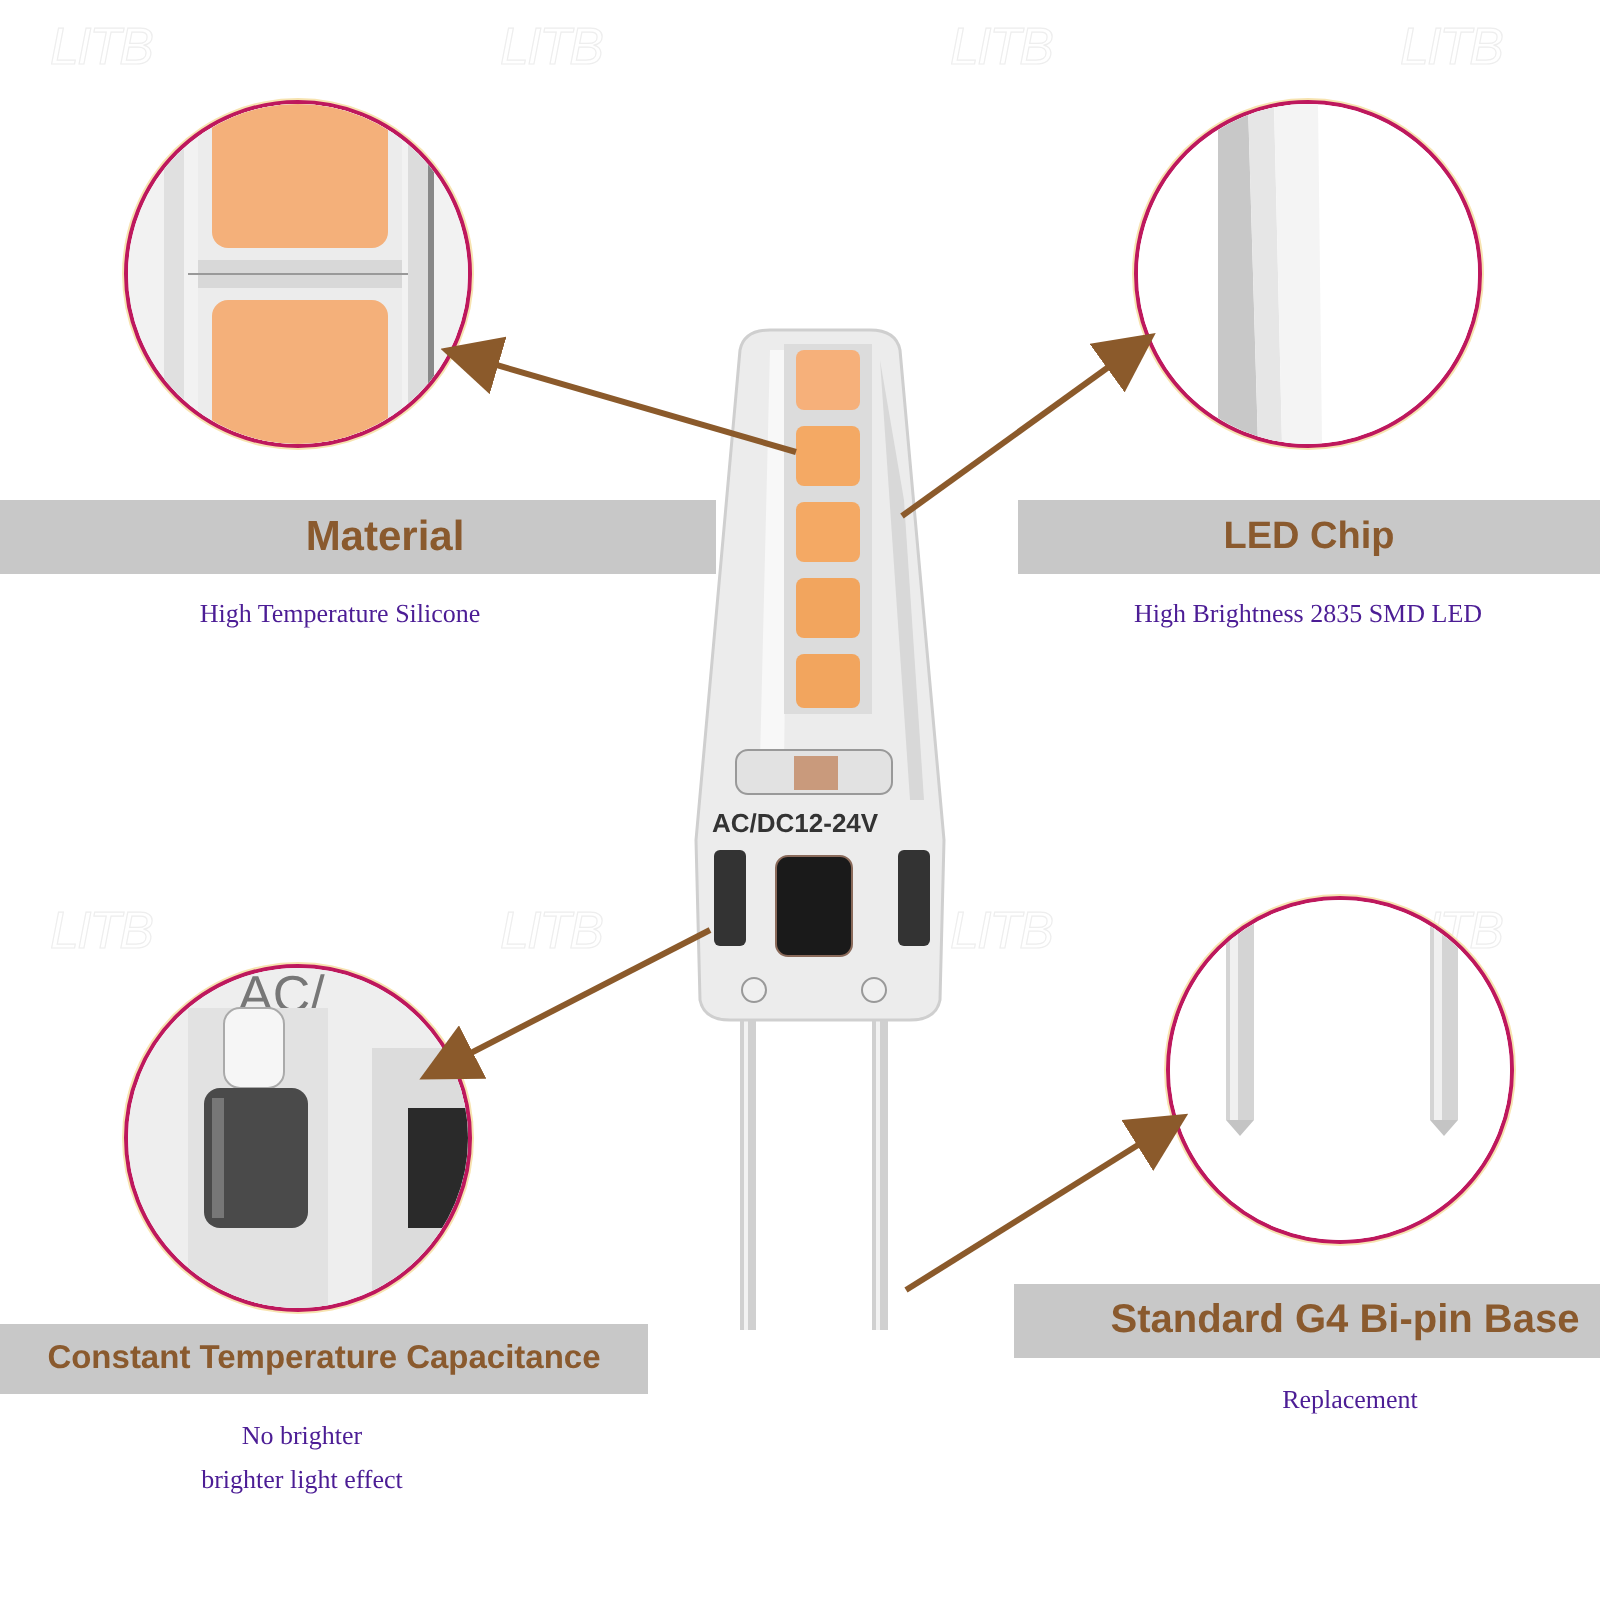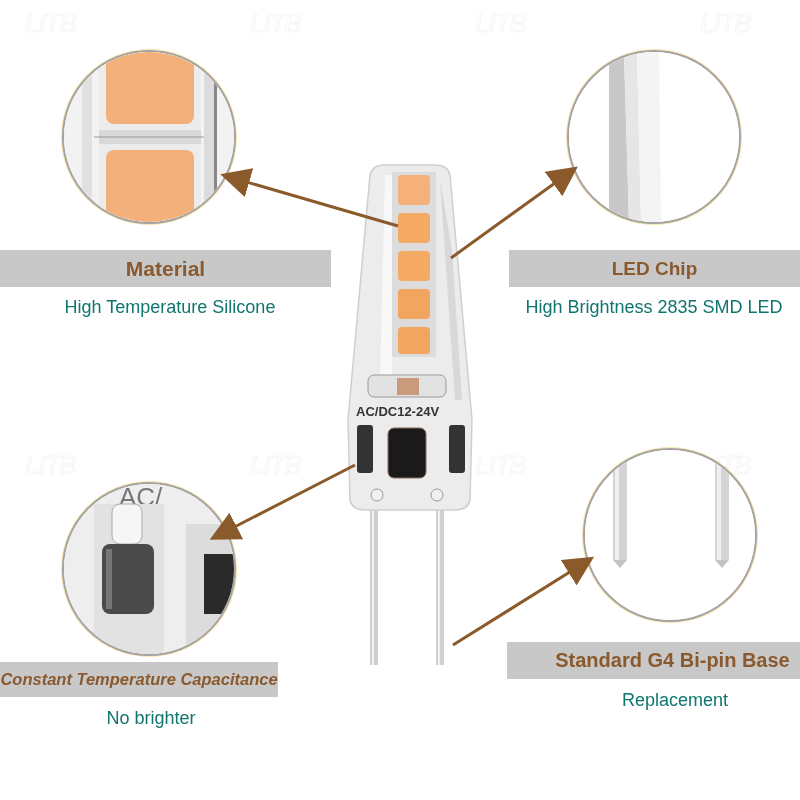--- a/index.html
+++ b/index.html
@@ -1,25 +1,25 @@
 <!DOCTYPE html>
 <html><head>
 <meta charset="utf-8">
 <style>
   html, body { margin:0; padding:0; }
   body { width:800px; height:800px; background:#ffffff; position:relative; overflow:hidden;
          font-family:"DejaVu Sans", sans-serif; }
   .wm { position:absolute; font-family:"Liberation Sans", sans-serif; font-size:26px; font-style:italic;
         color:transparent; -webkit-text-stroke:0.6px #eeeeee; letter-spacing:-1px; }
-  .circle { position:absolute; border-radius:50%; border:2px solid #a3a3a3; overflow:hidden; background:#fafafa;
+  .circle { position:absolute; border-radius:50%; border:2px solid #be185d; overflow:hidden; background:#fafafa;
             box-shadow:0 0 0 1px #f7e3b0; }
   .banner { position:absolute; background:#c8c8c8; display:flex; align-items:center; justify-content:center;
             color:#8a5a2e; font-family:"Liberation Sans", sans-serif; font-weight:bold; }
-  .desc { position:absolute; text-align:center; color:#0f766e; font-family:Liberation Sans, sans-serif;
-          font-size:18px; line-height:22px; }
+  .desc { position:absolute; text-align:center; color:#4c1d95; font-family:Liberation Serif, serif;
+          font-size:13px; line-height:22px; }
   svg.arrows { position:absolute; left:0; top:0; pointer-events:none; }
 </style>
 </head>
 <body>
 
 <div class="wm" style="left:25px;top:8px;">LITB</div>
 <div class="wm" style="left:250px;top:8px;">LITB</div>
 <div class="wm" style="left:475px;top:8px;">LITB</div>
 <div class="wm" style="left:700px;top:8px;">LITB</div>
 <div class="wm" style="left:25px;top:450px;">LITB</div>
@@ -110,39 +110,40 @@
     </marker>
   </defs>
   <g stroke="#8b5a2b" stroke-width="3" fill="none">
     <line x1="398" y1="226" x2="226" y2="176" marker-end="url(#ah)"></line>
     <line x1="451" y1="258" x2="573" y2="170" marker-end="url(#ah)"></line>
     <line x1="355" y1="465" x2="215" y2="537" marker-end="url(#ah)"></line>
     <line x1="453" y1="645" x2="589" y2="560" marker-end="url(#ah)"></line>
   </g>
 </svg>
 
-<div class="banner" style="left:0;top:250px;width:331px;height:37px;font-size:21px;">
+<div class="banner" style="left:0;top:250px;width:331px;height:37px;font-size:21px;padding-left:27px;">
   <span>Material</span>
 </div>
 <div class="desc" style="left:0;top:296px;width:340px;">
   <div>High Temperature Silicone</div>
 </div>
 
 <div class="banner" style="left:509px;top:250px;width:291px;height:37px;font-size:19px;">
   <span>LED Chip</span>
 </div>
 <div class="desc" style="left:500px;top:296px;width:308px;">
   <div>High Brightness 2835 SMD LED</div>
 </div>
 
-<div class="banner" style="left:0;top:662px;width:278px;height:35px;font-size:16.5px;font-style:italic;">
+<div class="banner" style="left:0;top:662px;width:324px;height:35px;font-size:16.5px;">
   <span>Constant Temperature Capacitance</span>
 </div>
 <div class="desc" style="left:0;top:707px;width:302px;">
   <div>No brighter</div>
+  <div>brighter light effect</div>
 </div>
 
 <div class="banner" style="left:507px;top:642px;width:331px;height:37px;font-size:20px;">
   <span>Standard G4 Bi-pin Base</span>
 </div>
 <div class="desc" style="left:550px;top:689px;width:250px;">
   <div>Replacement</div>
 </div>
 
 </body></html>

